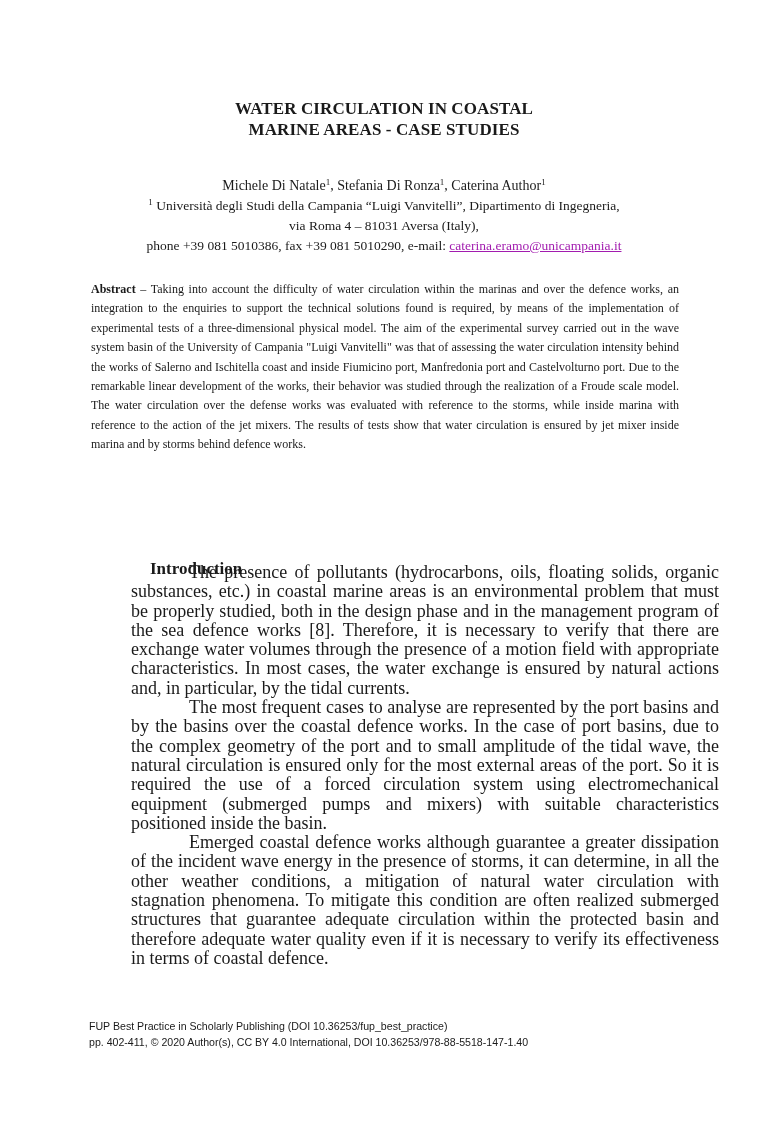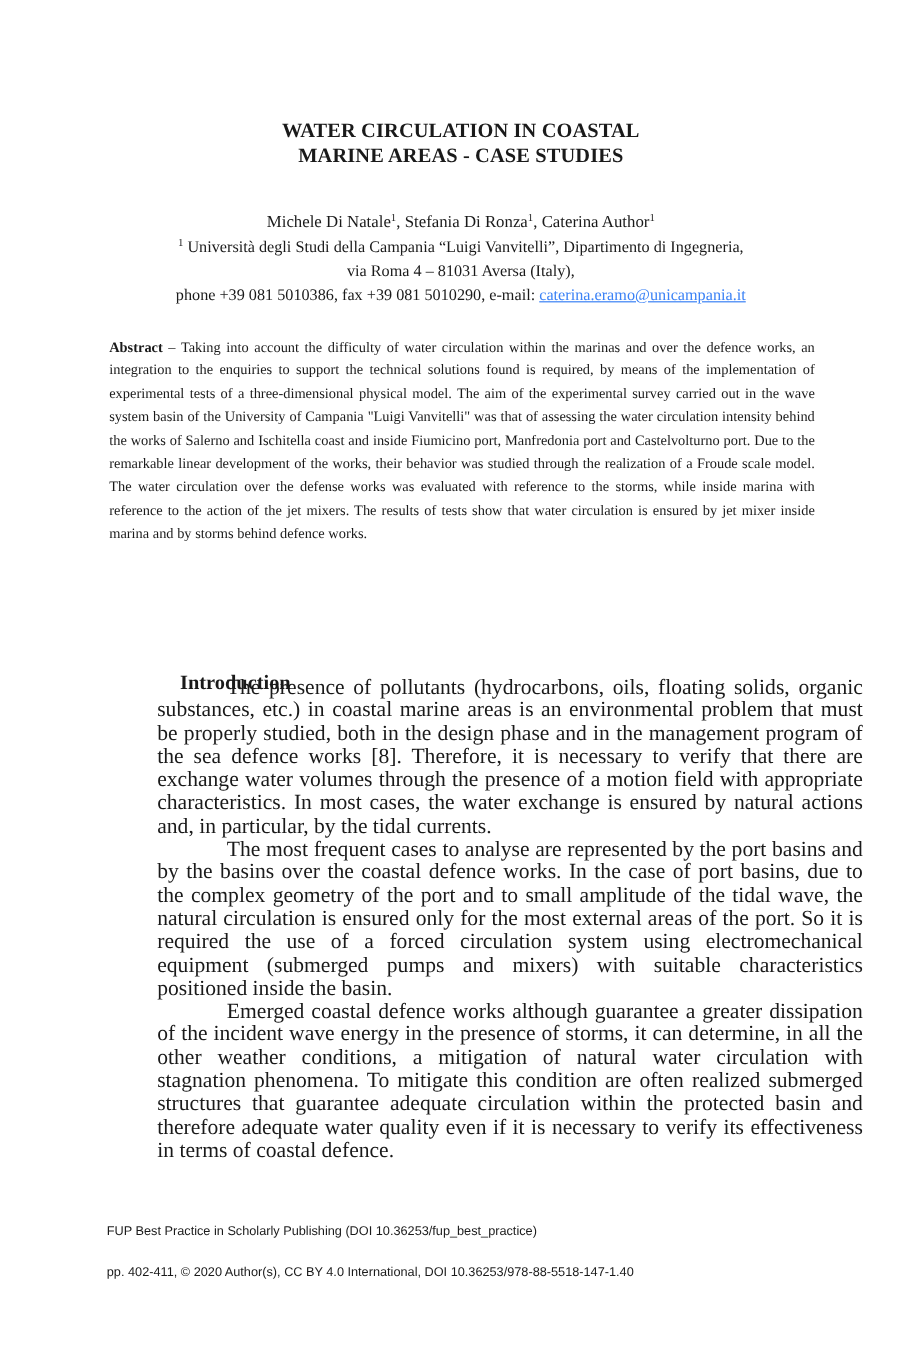--- a/index.html
+++ b/index.html
@@ -40,21 +40,21 @@
     .authors-block .line {
       line-height: 20px;
     }
     .authors-block .line.affil { font-size: 13.5px; }
     .authors-block sup {
       font-size: 9px;
       vertical-align: 5px;
       line-height: 0;
     }
     .email-link {
-      color: #3b82f6;
+      color: #a21caf;
       text-decoration: underline;
     }
     .abstract {
       position: absolute;
       left: 91px;
       width: 588px;
       top: 280px;
       font-size: 12px;
       line-height: 19.4px;
       text-align: justify;
@@ -84,21 +84,21 @@
     .footer {
       position: absolute;
       left: 89px;
       width: 600px;
       top: 1019px;
       font-family: "Liberation Sans", "DejaVu Sans", sans-serif;
       font-size: 10.6px;
       line-height: 14px;
       color: #1a1a1a;
     }
-    .footer .series { margin-bottom: 20px; }
+    .footer .series { margin-bottom: 2px; }
     .footer .cite-title { font-style: italic; }
   </style>
 </head>
 <body>
 
 <div class="page">
 
   <div class="title">
     <div>WATER CIRCULATION IN COASTAL</div>
     <div>MARINE AREAS - CASE STUDIES</div>

